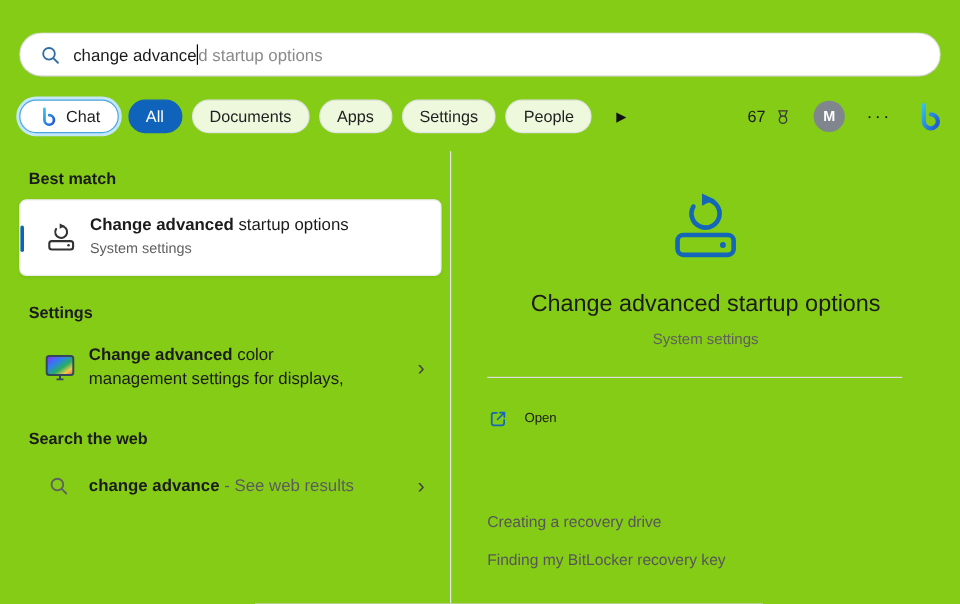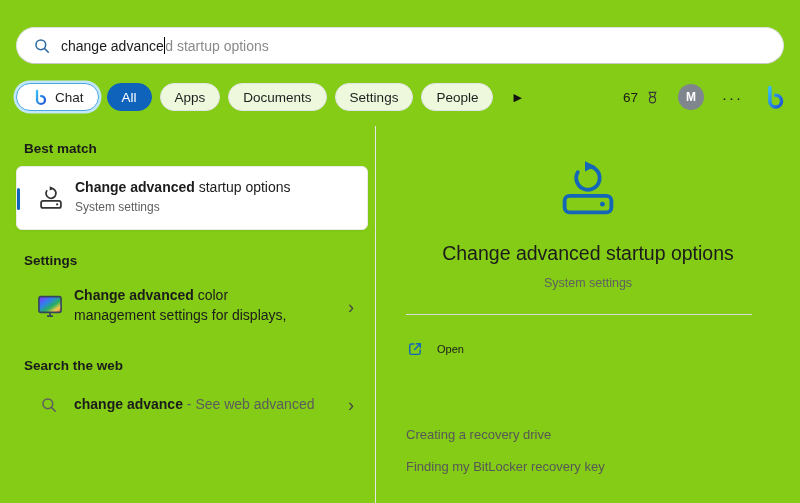--- a/index.html
+++ b/index.html
@@ -97,24 +97,24 @@
             </linearGradient>
           </defs>
         <path d="M8.5 2.5v13a5.6 5.6 0 1 0 5.6-5.6" fill="none" stroke="url(#bg2)" stroke-width="3.2" stroke-linecap="round"></path>
       </svg>
       <span>Chat</span>
     </div>
     <div class="pill sel">
         <span>All</span>
       </div>
     <div class="pill">
+        <span>Documents</span>
+      </div>
+    <div class="pill">
         <span>Apps</span>
-      </div>
-    <div class="pill">
-        <span>Documents</span>
       </div>
     <div class="pill">
         <span>Settings</span>
       </div>
     <div class="pill">
         <span>People</span>
       </div>
     <span class="play">▶</span>
 
     <div class="right-cluster">
@@ -183,21 +183,21 @@
   </div>
 
   <div class="section-hdr hdr-web">Search the web</div>
 
   <div class="row-web">
     <svg class="ric" width="18" height="18" viewBox="0 0 20 20">
       <circle cx="8.7" cy="8.7" r="5.4" fill="none" stroke="currentColor" stroke-width="1.7"></circle>
       <path d="M12.9 12.9 17 17" stroke="currentColor" stroke-width="1.7" stroke-linecap="round"></path>
     </svg>
     <div class="rtxt">
-      <span class="b">change advance</span><span class="gray"> - See web advanced</span>
+      <span class="b">change advance</span><span class="gray"> - See web results</span>
     </div>
     <span class="chev">›</span>
   </div>
 
   <div class="v-divider"></div>
 
   <div class="preview">
     <svg class="hero-icon" width="66" height="66" viewBox="0 0 48 48">
       <path d="M24 7.5 A8.5 8.5 0 1 1 16.6 11.75" fill="none" stroke="currentColor" stroke-width="2.8" stroke-linecap="round"></path>
       <polygon points="29.5,7.5 21.8,3.8 21.8,11.2" fill="currentColor"></polygon>

